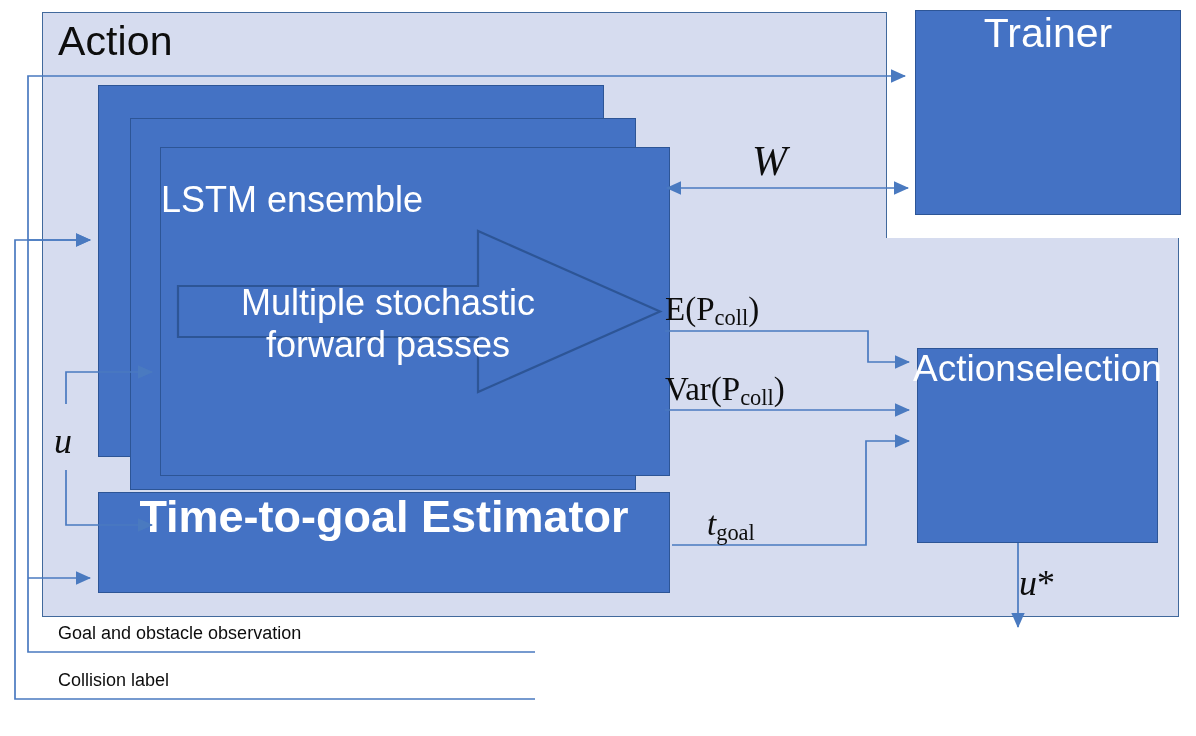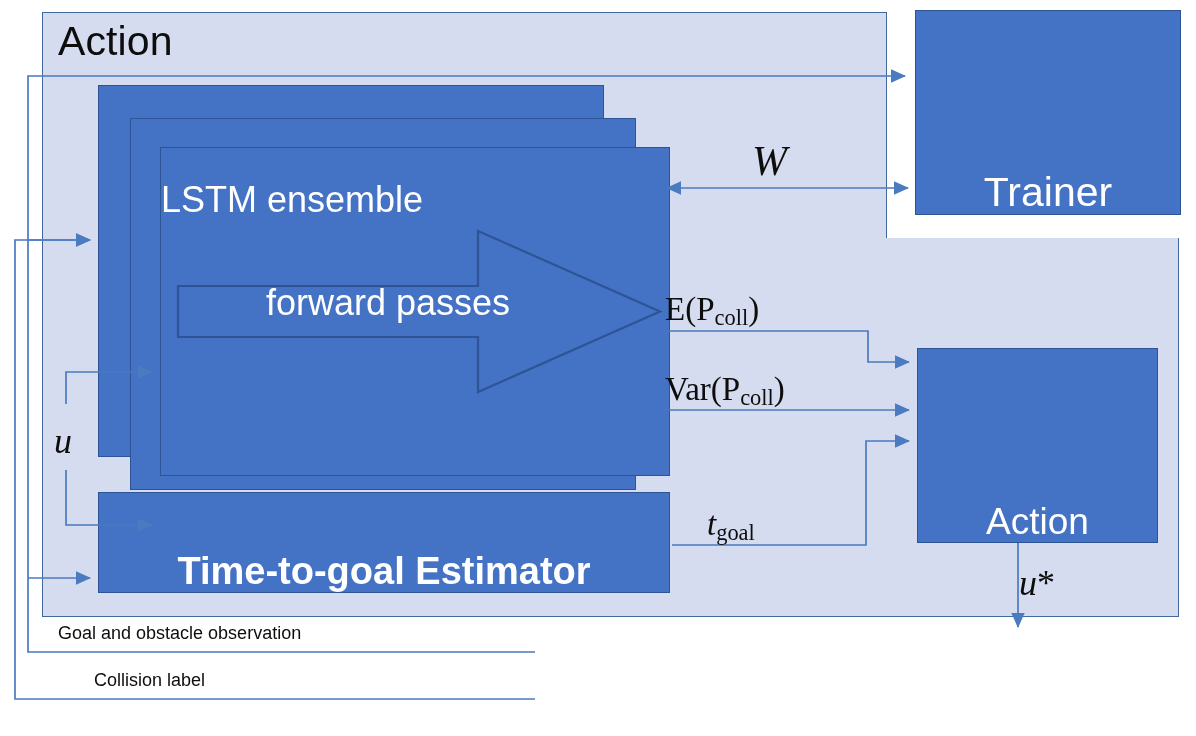--- a/index.html
+++ b/index.html
@@ -23,21 +23,21 @@
     left: 0;
     top: 0;
     width: 1196px;
     height: 736px;
     pointer-events: none;
   }
   .node {
     position: absolute;
     box-sizing: border-box;
     display: flex;
-    align-items: flex-end;
+    align-items: flex-start;
     justify-content: center;
     text-align: center;
     line-height: 1.08;
   }
   .agent-shell {
     position: absolute;
     box-sizing: border-box;
     background: #d6dcef;
     border: 1.6px solid #41699c;
   }
@@ -114,21 +114,21 @@
     text-align: center;
     color: #ffffff;
     font-size: 36px;
     line-height: 1.16;
   }
   .ttg-box {
     left: 98px;
     top: 492px;
     width: 572px;
     height: 101px;
-    font-size: 38px;
+    font-size: 45px;
     font-weight: 700;
   }
   .trainer-box {
     left: 915px;
     top: 10px;
     width: 266px;
     height: 205px;
     font-size: 41px;
   }
   .action-box {
@@ -200,21 +200,20 @@
     font-size: 18px;
     white-space: nowrap;
   }
   .lbl-goalobs {
     left: 58px;
     top: 623px;
   }
   .lbl-colllabel {
     left: 58px;
     top: 670px;
-    margin-left: 36px;
   }
 </style>
 </head>
 <body>
 
 <div id="stage">
 
   <div class="agent-shell agent-top"></div>
   <div class="agent-shell agent-bottom"></div>
   <div class="agent-seam"></div>
@@ -223,33 +222,35 @@
   <div class="node blue-box lstm-ghost-1"></div>
   <div class="node blue-box lstm-ghost-2"></div>
   <div class="node blue-box lstm-main">
     <span>LSTM ensemble</span>
   </div>
 
   <svg class="arrow-shape" viewBox="0 0 510 329">
     <polygon points="18,139 318,139 318,84 500,164.5 318,245 318,190 18,190" fill="none" stroke="#2d5596" stroke-width="2.2"></polygon>
   </svg>
   <div class="msfp-label">
+    <div>Multiple stochastic</div>
     <div>forward passes</div>
   </div>
 
   <div class="node blue-box ttg-box">
     <span>Time-to-goal Estimator</span>
   </div>
 
   <div class="node blue-box trainer-box">
     <span>Trainer</span>
   </div>
 
   <div class="node blue-box action-box">
     <span>Action</span>
+    <span>selection</span>
   </div>
 
 
   <svg id="wires" viewBox="0 0 1196 736">
     <defs>
       <marker id="ah" markerWidth="9" markerHeight="8" refX="8.4" refY="4" orient="auto" markerUnits="strokeWidth">
         <path d="M0,0 L9,4 L0,8 z" fill="#4a7ac0"></path>
       </marker>
       <marker id="ahl" markerWidth="9" markerHeight="8" refX="0.6" refY="4" orient="auto" markerUnits="strokeWidth">
         <path d="M9,0 L0,4 L9,8 z" fill="#4a7ac0"></path>

